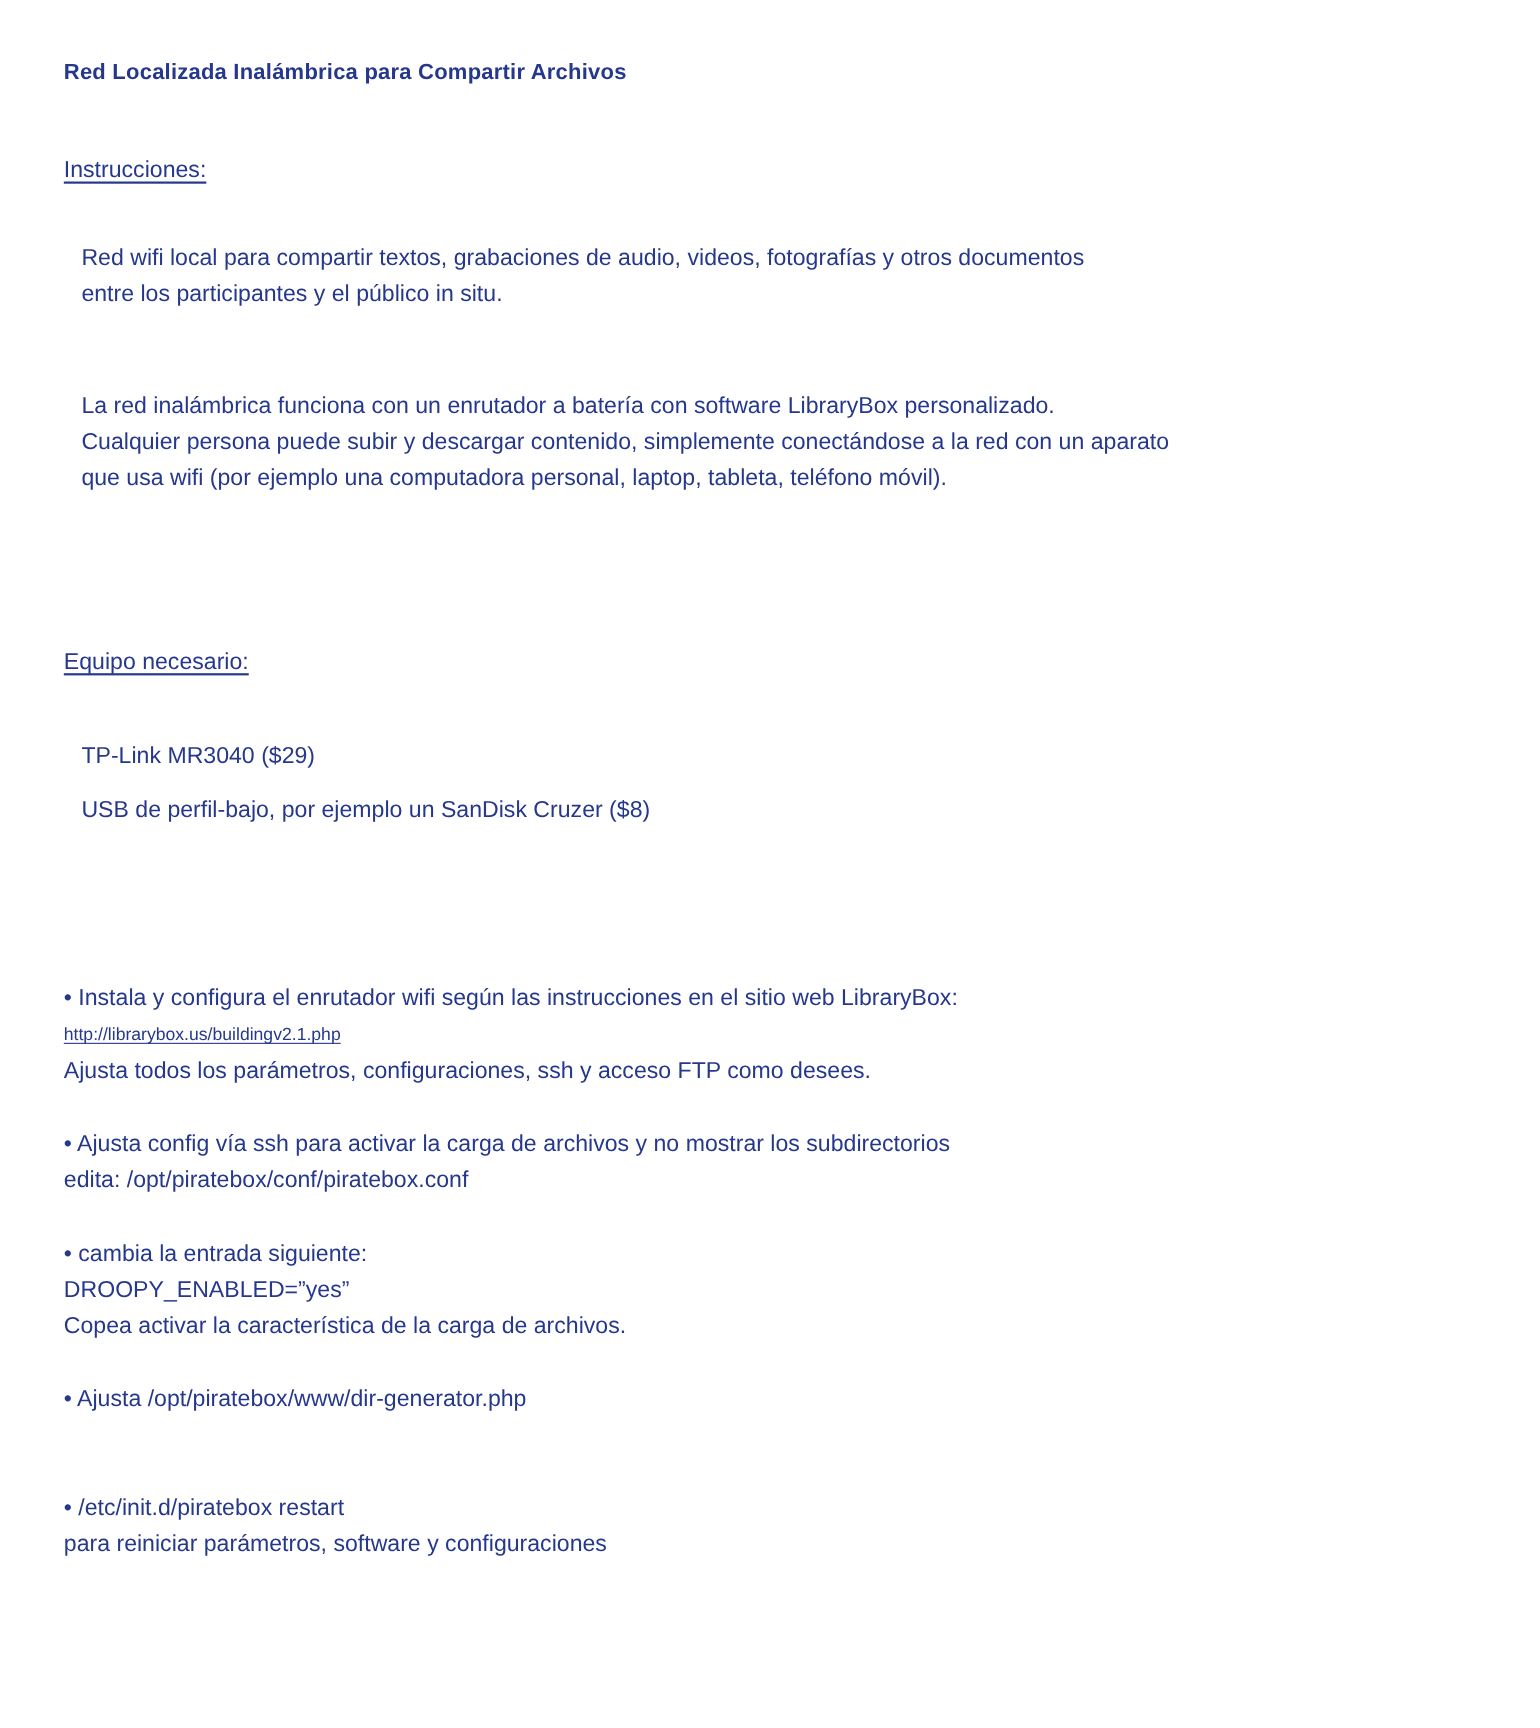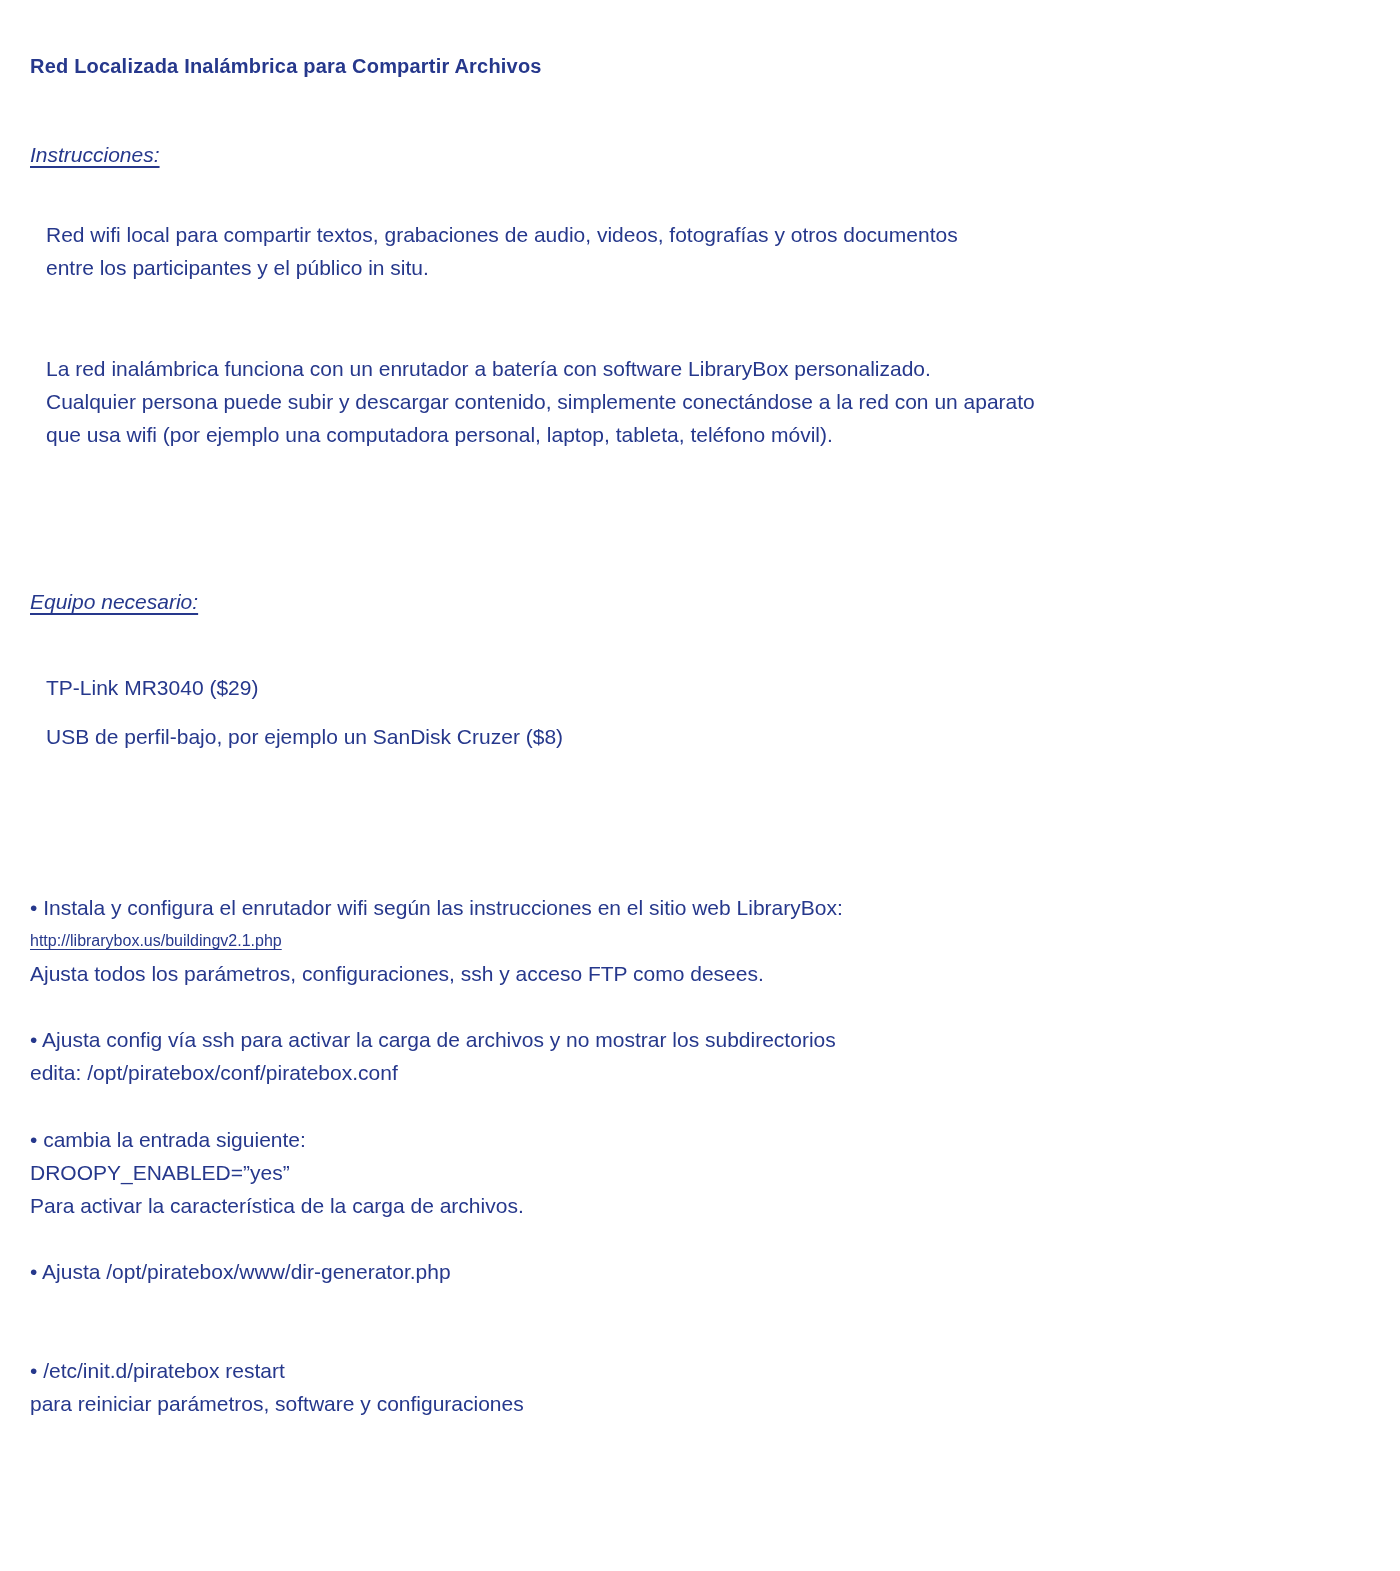--- a/index.html
+++ b/index.html
@@ -14,21 +14,21 @@
     font-family: "Liberation Sans", sans-serif;
     color: #26388c;
     -webkit-font-smoothing: antialiased;
   }
   .page {
     position: relative;
     width: 1400px;
     height: 1571px;
     background: #ffffff;
     box-sizing: border-box;
-    padding: 52px 60px 0 30px;
+    padding: 52px 60px 0 58px;
     overflow: hidden;
   }
   .doc-title {
     font-size: 20px;
     font-weight: bold;
     letter-spacing: 0.2px;
     line-height: 28px;
     margin: 0 0 0 0;
     color: #26388c;
   }
@@ -37,21 +37,20 @@
     font-weight: normal;
     line-height: 30px;
     text-decoration: underline;
     text-underline-offset: 4px;
     color: #26388c;
     margin: 0;
     display: inline-block;
   }
   .heading-block {
     margin: 0;
-    font-style: italic;
   }
   .para {
     font-size: 21px;
     line-height: 33px;
     color: #26388c;
     margin: 16px;
     max-width: 1290px;
     white-space: pre-line;
   }
   .link-line {
@@ -136,21 +135,21 @@
 
   <div class="sp-9"></div>
 
   <p class="bullet-para">• Ajusta config vía ssh para activar la carga de archivos y no mostrar los subdirectorios
 edita: /opt/piratebox/conf/piratebox.conf</p>
 
   <div class="sp-10"></div>
 
   <p class="bullet-para">• cambia la entrada siguiente:
 DROOPY_ENABLED=”yes”
-Para activar la característica de la carga de archivos.</p>
+Copea activar la característica de la carga de archivos.</p>
 
   <div class="sp-11"></div>
 
   <p class="bullet-para">•  Ajusta /opt/piratebox/www/dir-generator.php</p>
 
   <div class="sp-12"></div>
 
 
   <div class="sp-13"></div>
 

